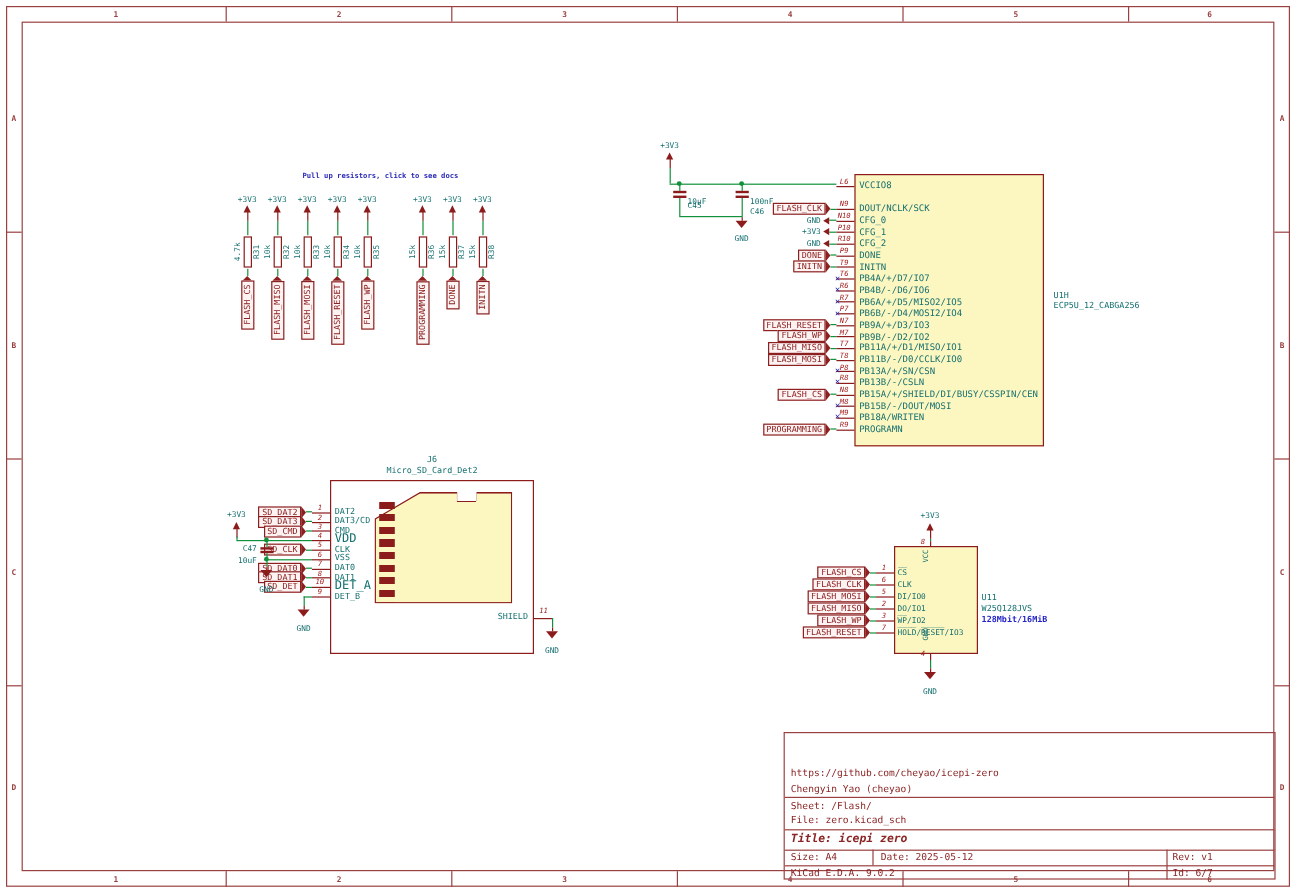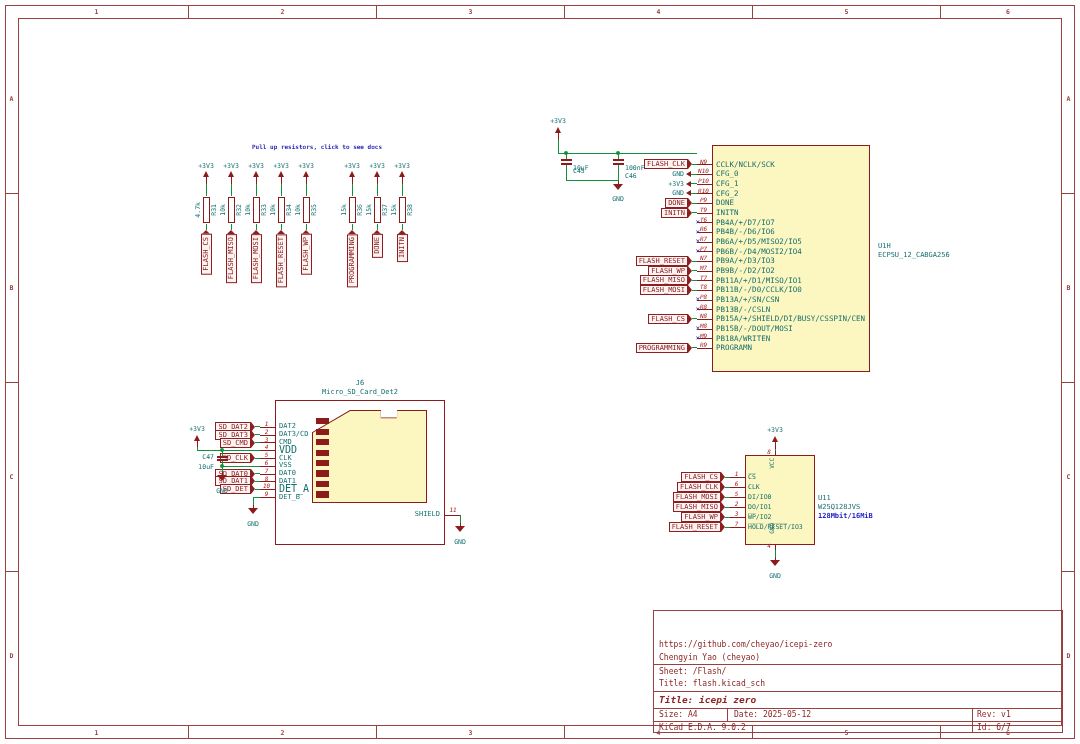--- a/index.html
+++ b/index.html
@@ -257,42 +257,52 @@
     <div class="w" style="left:26px;top:68px;width:53px;height:1px"></div>
     <span class="gnd-sym" style="left:72px;top:69px"></span>
     <span class="tealtxt ctr" style="left:64px;top:84px;width:28px">GND</span>
 
     <div class="icbox" style="left:172px;top:33px;width:158px;height:227px"></div>
     <span class="tealtxt" style="left:338px;top:131px;font-size:7px">U1H</span>
     <span class="tealtxt" style="left:338px;top:140px;font-size:7px">ECP5U_12_CABGA256</span>
 
     <div class="abs" style="left:0;top:38px;width:340px">
 
-
         <div class="prow" style="height:9.67px">
           <span class="conn" style="flex:0 0 157px">
             
           </span>
           <span class="stub">
+            <i class="pnum">L6</i>
+            <i class="pline"></i>
+          </span>
+          <span class="pname">VCCIO8</span>
+        </div>
+
+        <div class="prow" style="height:9.67px">
+          <span class="conn" style="flex:0 0 157px">
+            
+          </span>
+          <span class="stub">
             <i class="pnum"></i>
           </span>
           <span class="pname"></span>
         </div>
 
         <div class="prow" style="height:9.67px">
           <span class="conn" style="flex:0 0 157px">
             <span class="glabel">FLASH_CLK</span>
             <span class="gtip"></span>
             <span class="lwire"></span>
           </span>
           <span class="stub">
             <i class="pnum">N9</i>
             <i class="pline"></i>
           </span>
-          <span class="pname">CCLK/NCLK/SCK</span>
+          <span class="pname">DOUT/NCLK/SCK</span>
         </div>
 
         <div class="prow" style="height:9.67px">
           <span class="conn" style="flex:0 0 157px">
             <span class="pwrt">GND</span>
             <span class="ptip"></span>
             <span class="pwire"></span>
           </span>
           <span class="stub">
             <i class="pnum">N10</i>
@@ -793,21 +803,21 @@
   <div class="tb">
     <div class="hl" style="top:53px"></div>
     <div class="hl" style="top:80px"></div>
     <div class="hl" style="top:97px"></div>
     <div class="hl" style="top:110px"></div>
     <div class="vl" style="left:73px;top:97px;height:13px"></div>
     <div class="vl" style="left:318px;top:97px;height:25px"></div>
     <span style="left:5px;top:30px">https://github.com/cheyao/icepi-zero</span>
     <span style="left:5px;top:43px">Chengyin Yao (cheyao)</span>
     <span style="left:5px;top:57px">Sheet: /Flash/</span>
-    <span style="left:5px;top:69px">Title: flash.kicad_sch</span>
+    <span style="left:5px;top:69px">File: zero.kicad_sch</span>
     <span class="title" style="left:5px;top:84px">Title: icepi zero</span>
     <span style="left:5px;top:100px">Size: A4</span>
     <span style="left:80px;top:100px">Date: 2025-05-12</span>
     <span style="left:323px;top:100px">Rev: v1</span>
     <span style="left:5px;top:113px">KiCad E.D.A. 9.0.2</span>
     <span style="left:323px;top:113px">Id: 6/7</span>
   </div>
 
 </div>
 

